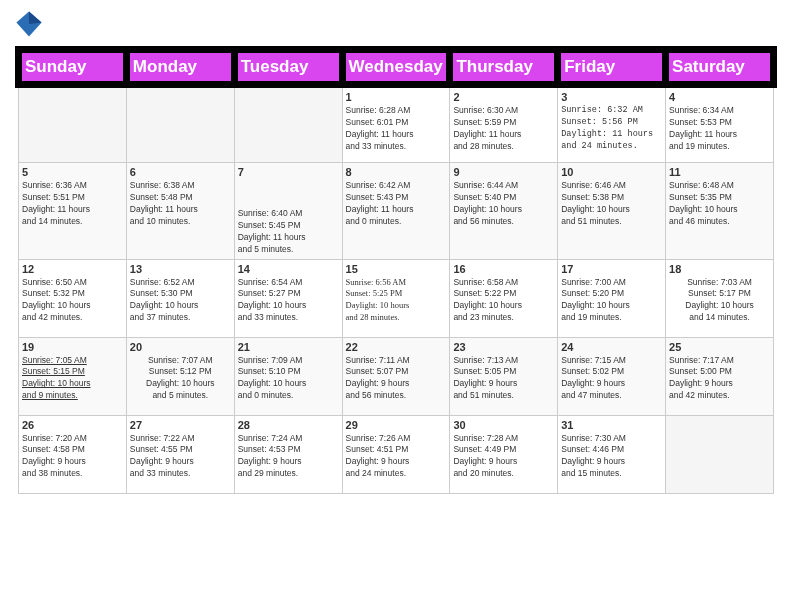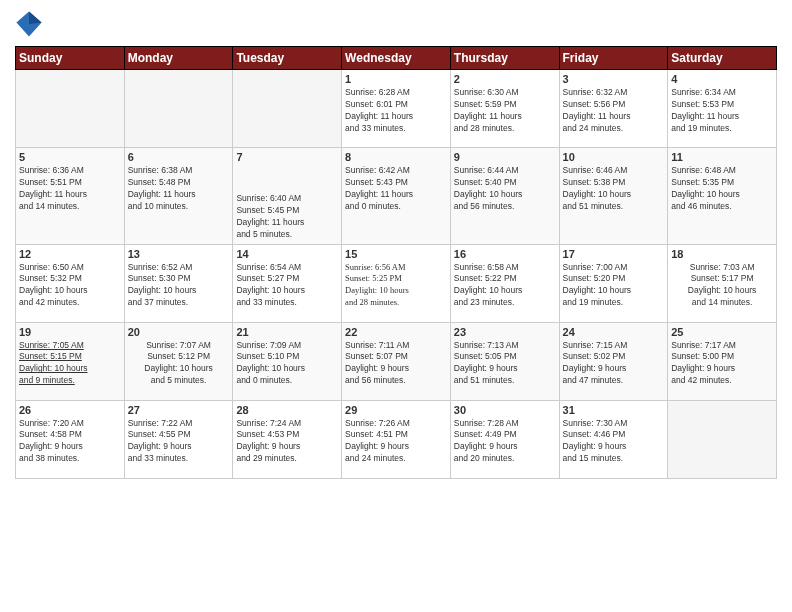--- a/index.html
+++ b/index.html
@@ -56,27 +56,27 @@
     .subtitle {
       font-size: 14px;
       color: #555;
     }
     table {
       width: 100%;
       border-collapse: collapse;
       table-layout: fixed;
     }
     th {
-      background-color: #7f1d1d;
+      background-color: #d946ef;
       color: #fff;
-      font-size: 12px;
+      font-size: 17px;
       font-weight: bold;
       padding: 4px 3px;
       text-align: left;
-      border: 1px solid #000000;
+      border: 7px solid #000000;
     }
     td {
       border: 1px solid #ccc;
       vertical-align: top;
       padding: 3px 3px;
       font-size: 9px;
       color: #333;
       height: 78px;
       background: #fff;
     }
@@ -148,21 +148,21 @@
           </td>
           <td>
             <span class="day-num">2</span>
             <div class="day-info" style="white-space: pre-line;">Sunrise: 6:30 AM
 Sunset: 5:59 PM
 Daylight: 11 hours
 and 28 minutes.</div>
           </td>
           <td>
             <span class="day-num">3</span>
-            <div class="day-info" style="white-space: pre-line;">Sunrise: 6:32 AM
+            <div class="day-info" style="white-space: pre-line; font-family: Liberation Mono, monospace;">Sunrise: 6:32 AM
 Sunset: 5:56 PM
 Daylight: 11 hours
 and 24 minutes.</div>
           </td>
           <td>
             <span class="day-num">4</span>
             <div class="day-info" style="white-space: pre-line;">Sunrise: 6:34 AM
 Sunset: 5:53 PM
 Daylight: 11 hours
 and 19 minutes.</div>

